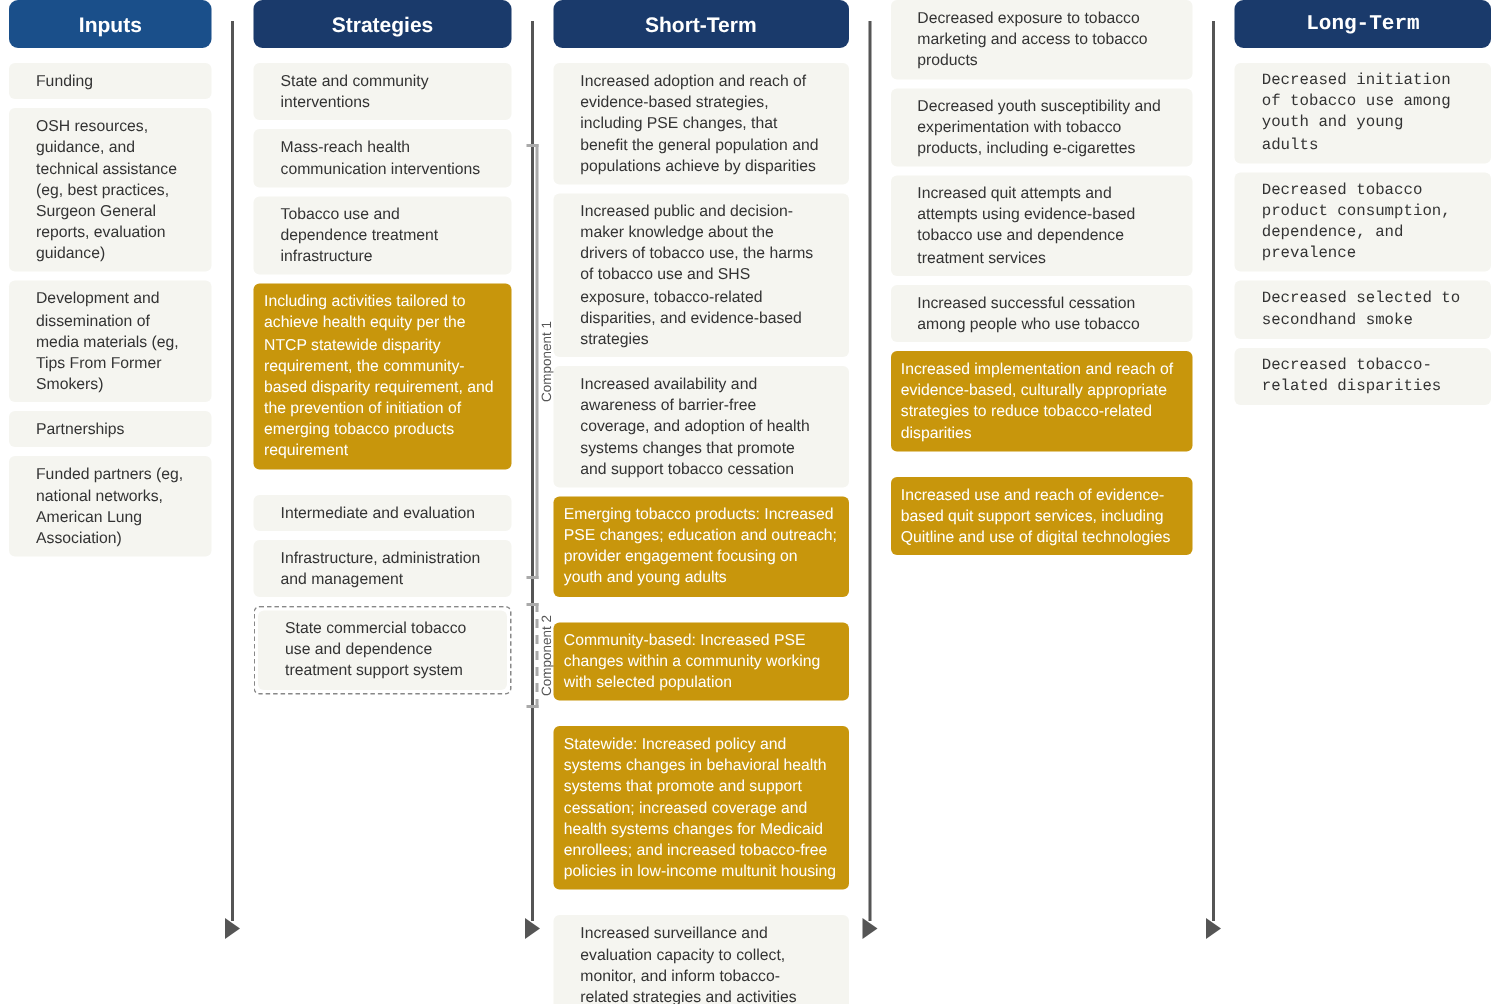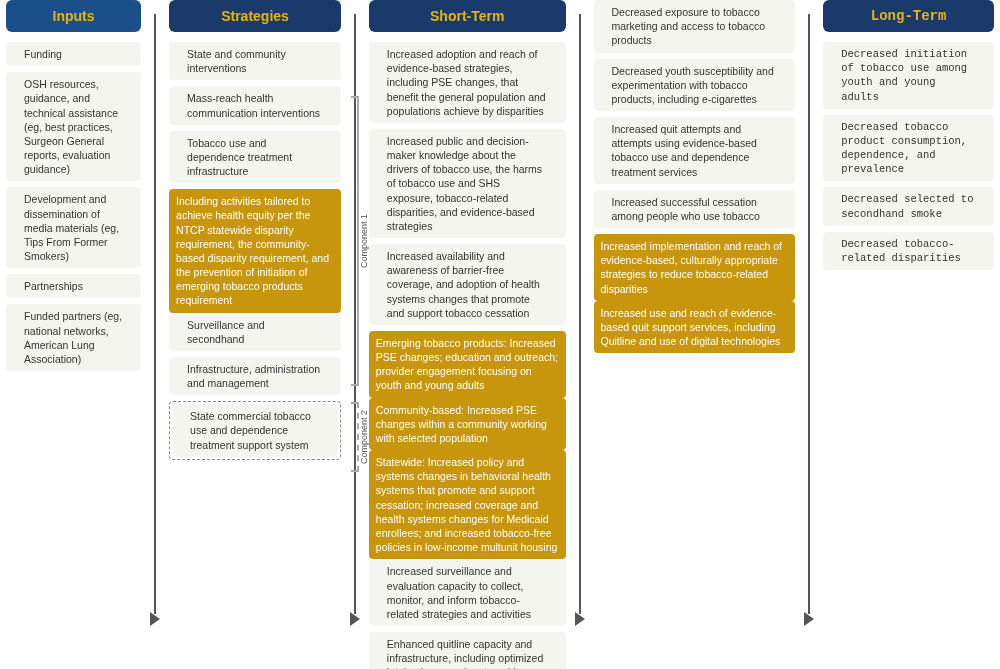--- a/index.html
+++ b/index.html
@@ -24,21 +24,21 @@
       position: relative;
     }
     .col-inputs { width: 148px; padding: 0 6px; }
     .col-strategies { width: 185px; padding: 0 6px; }
     .col-shortterm { width: 210px; padding: 0 6px; }
     .col-intermediate { width: 215px; padding: 0 6px; }
     .col-longterm { width: 184px; padding: 0 6px; font-family: Liberation Mono, monospace; }
 
     .col-header {
       border-radius: 6px;
-      color: #eab308;
+      color: #ffffff;
       font-weight: bold;
       font-size: 14px;
       padding: 8px 10px;
       margin-bottom: 10px;
       text-align: center;
     }
     .header-blue { background-color: #1a4f8a; }
     .header-darkblue { background-color: #1a3a6b; }
 
     .content-box {
@@ -47,21 +47,21 @@
       padding: 5px 18px;
       margin-bottom: 6px;
       font-size: 10.5px;
       color: #333;
       line-height: 1.35;
     }
     .content-box-gold {
       background: #c8960c;
       border-radius: 4px;
       padding: 5px 7px;
-      margin-bottom: 0;
+      margin-bottom: 17px;
       font-size: 10.5px;
       color: #fff;
       line-height: 1.35;
     }
 
     
     .columns-wrapper {
       display: flex;
       flex-direction: row;
       align-items: flex-start;
@@ -118,21 +118,21 @@
 
     <div class="column col-strategies" style="position:relative;">
       <div class="col-header header-darkblue">
         <span>Strategies</span>
       </div>
       <div id="strategies-items" style="position:relative;">
           <div class="content-box">State and community interventions</div>
           <div class="content-box">Mass-reach health communication interventions</div>
           <div class="content-box">Tobacco use and dependence treatment infrastructure</div>
           <div class="content-box-gold">Including activities tailored to achieve health equity per the NTCP statewide disparity requirement, the community-based disparity requirement, and the prevention of initiation of emerging tobacco products requirement</div>
-          <div class="content-box">Surveillance and secondhand</div>
+          <div class="content-box">Intermediate and evaluation</div>
           <div class="content-box">Infrastructure, administration and management</div>
           <div style="position: relative; border: 1px dashed rgb(136, 136, 136); border-radius: 4px; padding: 2px;">
             <div class="content-box" style="margin-bottom: 0px;">State commercial tobacco use and dependence treatment support system</div>
           </div>
           <div style="position: absolute; right: -28px; top: 54px; height: 290px; display: flex; align-items: center; justify-content: center; font-size: 9px; color: rgb(85, 85, 85); writing-mode: vertical-rl; transform: rotate(180deg);">Component 1</div>
           <div style="position: absolute; right: -18px; top: 54px; height: 290px; border-right: 2px solid rgb(170, 170, 170); border-top: 2px solid rgb(170, 170, 170); border-bottom: 2px solid rgb(170, 170, 170); width: 8px;"></div>
           <div style="position: absolute; right: -28px; top: 360px; height: 70px; display: flex; align-items: center; justify-content: center; font-size: 9px; color: rgb(85, 85, 85); writing-mode: vertical-rl; transform: rotate(180deg);">Component 2</div>
           <div style="position: absolute; right: -18px; top: 360px; height: 70px; border-right: 2px dashed rgb(170, 170, 170); border-top: 2px dashed rgb(170, 170, 170); border-bottom: 2px dashed rgb(170, 170, 170); width: 8px;"></div>
         </div>
     </div>

